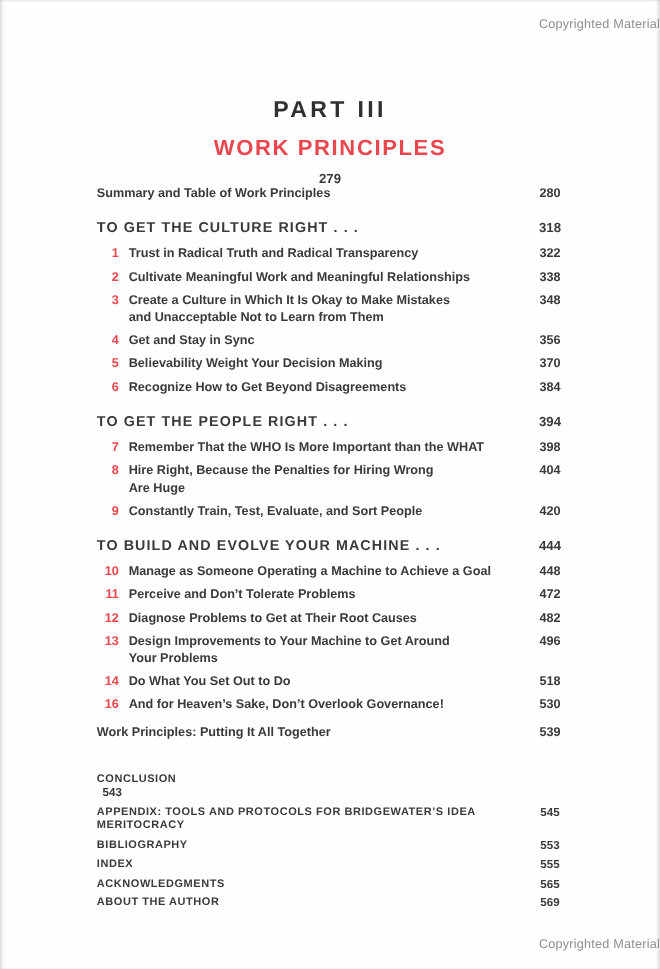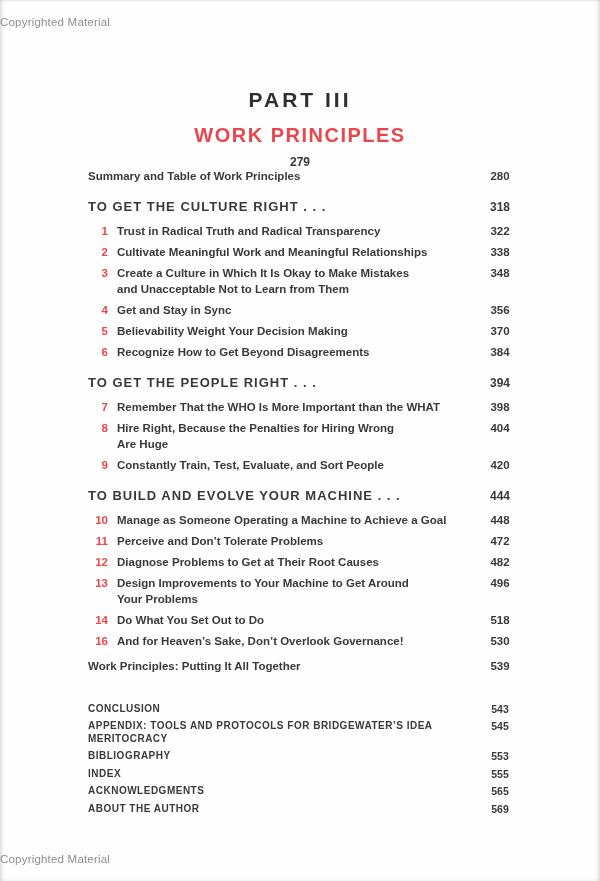--- a/index.html
+++ b/index.html
@@ -15,21 +15,21 @@
     width: 600px;
     height: 881px;
     background: #fefefe;
     box-shadow: inset 3px 0 4px -2px rgba(0,0,0,0.18),
                 inset -3px 0 4px -2px rgba(0,0,0,0.18),
                 inset 0 2px 3px -2px rgba(0,0,0,0.10);
   }
   .copyright {
     position: absolute;
     left: 0; right: 0;
-    text-align: left;
+    text-align: right;
     font-size: 11.5px;
     color: #8e8e8e;
     font-weight: 400;
     letter-spacing: 0.2px;
   }
   .copyright.top { top: 16px; }
   .copyright.bottom { bottom: 16px; }
 
   .part-header {
     position: absolute;
@@ -102,21 +102,21 @@
   .row.section .pg { font-size: 12px; letter-spacing: 0; }
   .row.item.putting-together { margin-top: 4px; }
   .row.back {
     font-size: 10px;
     font-weight: 700;
     letter-spacing: 0.5px;
     line-height: 12.5px;
     padding: 2.5px 0;
   }
   .row.back .pg { font-size: 10.5px; letter-spacing: 0; }
-  .row.back.first-back { margin-top: 24px; }
+  .row.back.first-back { margin-top: 24px; flex-direction: column; }
 </style>
 </head>
 <body>
 
 <div class="page">
 
   <div class="copyright top">Copyrighted Material</div>
 
   <header class="part-header">
     <h1 class="part-label">PART III</h1>

